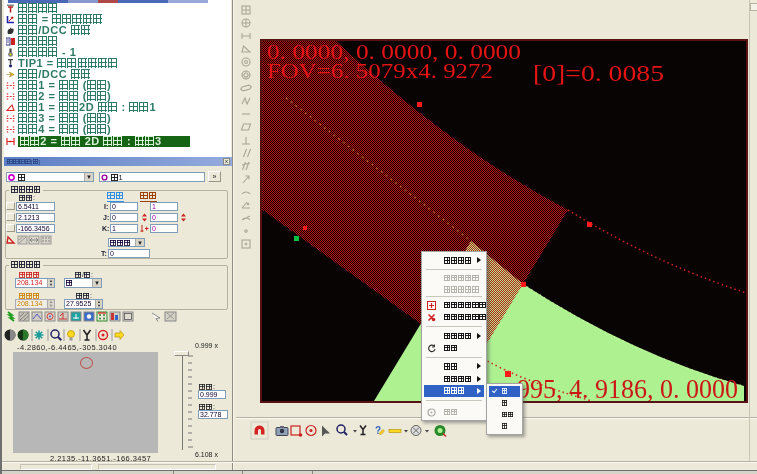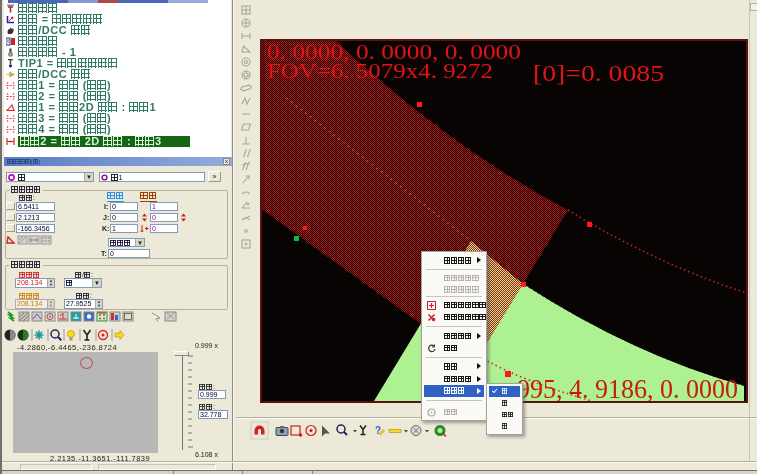--- a/index.html
+++ b/index.html
@@ -425,21 +425,21 @@
       <g transform="translate(100,8)">
           <circle r="4.5" fill="none" stroke="#d22" stroke-width="1.4"></circle>
           <circle r="1.5" fill="#d22"></circle>
         </g>
       <rect x="108.5" y="2" width="1" height="12" fill="#999"></rect>
       <g transform="translate(116,8)">
           <path d="M-4 -2 h5 v-2.5 l4 4.5 l-4 4.5 v-2.5 h-5 Z" fill="#ffd820" stroke="#a80" stroke-width=".6"></path>
         </g>
     </svg>
 
-    <div class="a" style="left:15px;top:342.5px;font-size:7.5px;color:#222;letter-spacing:0.45px;">-4.2860,-6.4465,-236.8724</div>
+    <div class="a" style="left:15px;top:342.5px;font-size:7.5px;color:#222;letter-spacing:0.45px;">-4.2860,-6.4465,-305.3040</div>
 
     <div class="a" style="left:11px;top:352px;width:145px;height:101px;background:#b7b7b7;">
       <div class="a" style="left:67px;top:5px;width:13px;height:12px;border:1.5px solid #c05050;border-radius:50%;"></div>
     </div>
 
     <div class="a" style="left:180px;top:353px;width:1px;height:97px;background:#777;"></div>
     <svg class="a" style="left:186px;top:353px" width="8" height="97" viewBox="0 0 8 97">
       <g stroke="#777" stroke-width="1">
           <line x1="0" y1="3" x2="5" y2="3"></line>
           <line x1="0" y1="10" x2="4" y2="10"></line>
@@ -457,21 +457,21 @@
           <line x1="0" y1="94" x2="5" y2="94"></line>
         </g>
     </svg>
     <div class="a" style="left:172px;top:351px;width:15px;height:5px;background:#ece9d8;border:1px solid #888;border-top-color:#fff;border-left-color:#fff;"></div>
     <div class="a" style="left:193px;top:342px;font-size:7px;color:#222;">0.999 x</div>
     <div class="a" style="left:193px;top:451px;font-size:7px;color:#222;">6.108 x</div>
     <div class="a cn" style="left:197px;top:383px;font-size:7px;color:#222;"><i class="z"></i><i class="z"></i>:</div>
     <div class="fld" style="left:196px;top:390px;width:28px;height:9px;">0.999</div>
     <div class="a cn" style="left:197px;top:403px;font-size:7px;color:#222;"><i class="z"></i><i class="z"></i>:</div>
     <div class="fld" style="left:196px;top:410px;width:30px;height:9px;">32.778</div>
-    <div class="a" style="left:48px;top:454px;font-size:7.5px;color:#222;letter-spacing:0.45px;">2.2135,-11.3651,-111.7839</div>
+    <div class="a" style="left:48px;top:454px;font-size:7.5px;color:#222;letter-spacing:0.45px;">2.2135,-11.3651,-166.3457</div>
 
     <div class="a" style="left:234px;top:417px;width:523px;height:1px;background:#b5b2a1;"></div>
     <div class="a" style="left:234px;top:418px;width:523px;height:1px;background:#fbfaf2;"></div>
 
     <svg class="a" style="left:248px;top:421px" width="210" height="19" viewBox="0 0 210 19">
       <rect x="1" y="1" width="17" height="17" fill="none" stroke="#cfccc0"></rect>
       <g transform="translate(9.5,9.5)">
           <path d="M-5 4 v-4 a5 5 0 0 1 10 0 v4 h-3.5 v-4 a1.5 1.5 0 0 0 -3 0 v4 Z" fill="#d42222"></path>
         </g>
       <g transform="translate(32,10)">

